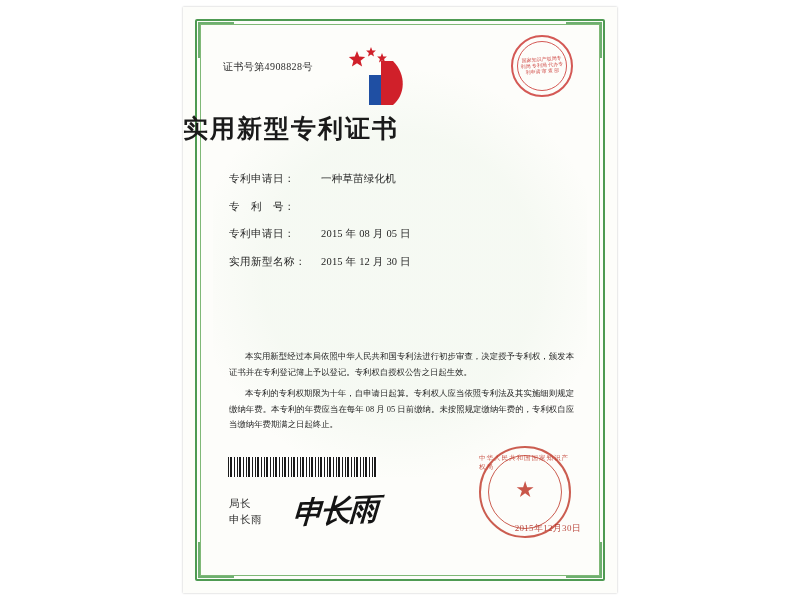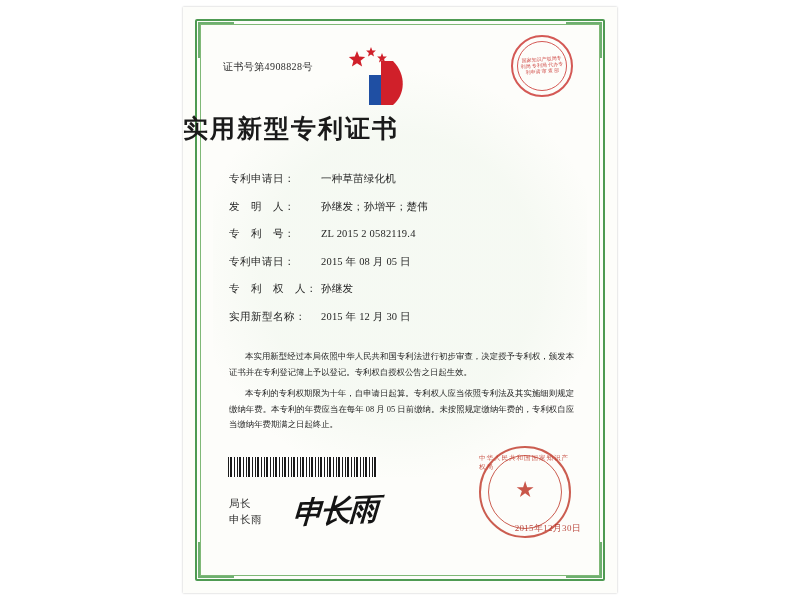--- a/index.html
+++ b/index.html
@@ -320,36 +320,27 @@
     </div>
 
     <div class="main-title">实用新型专利证书</div>
 
     <div class="fields">
       <div class="field-row">
         <span class="field-label">专利申请日：</span>
         <span class="field-value">一种草苗绿化机</span>
       </div>
       <div class="field-row">
-        <span class="field-label">发　明　人：</span>
-        <span class="field-value">孙继发；孙增平；楚伟</span>
-      </div>
-      <div class="field-row">
         <span class="field-label">专　利　号：</span>
-        <span class="field-value">ZL 2015 2 0582119.4</span>
       </div>
       <div class="field-row">
         <span class="field-label">专利申请日：</span>
         <span class="field-value">2015 年 08 月 05 日</span>
       </div>
       <div class="field-row">
-        <span class="field-label">专　利　权　人：</span>
-        <span class="field-value">孙继发</span>
-      </div>
-      <div class="field-row">
         <span class="field-label">实用新型名称：</span>
         <span class="field-value">2015 年 12 月 30 日</span>
       </div>
     </div>
 
     <div class="body-text">
       <p>本实用新型经过本局依照中华人民共和国专利法进行初步审查，决定授予专利权，颁发本证书并在专利登记簿上予以登记。专利权自授权公告之日起生效。</p>
       <p>本专利的专利权期限为十年，自申请日起算。专利权人应当依照专利法及其实施细则规定缴纳年费。本专利的年费应当在每年 08 月 05 日前缴纳。未按照规定缴纳年费的，专利权自应当缴纳年费期满之日起终止。</p>
     </div>
 

